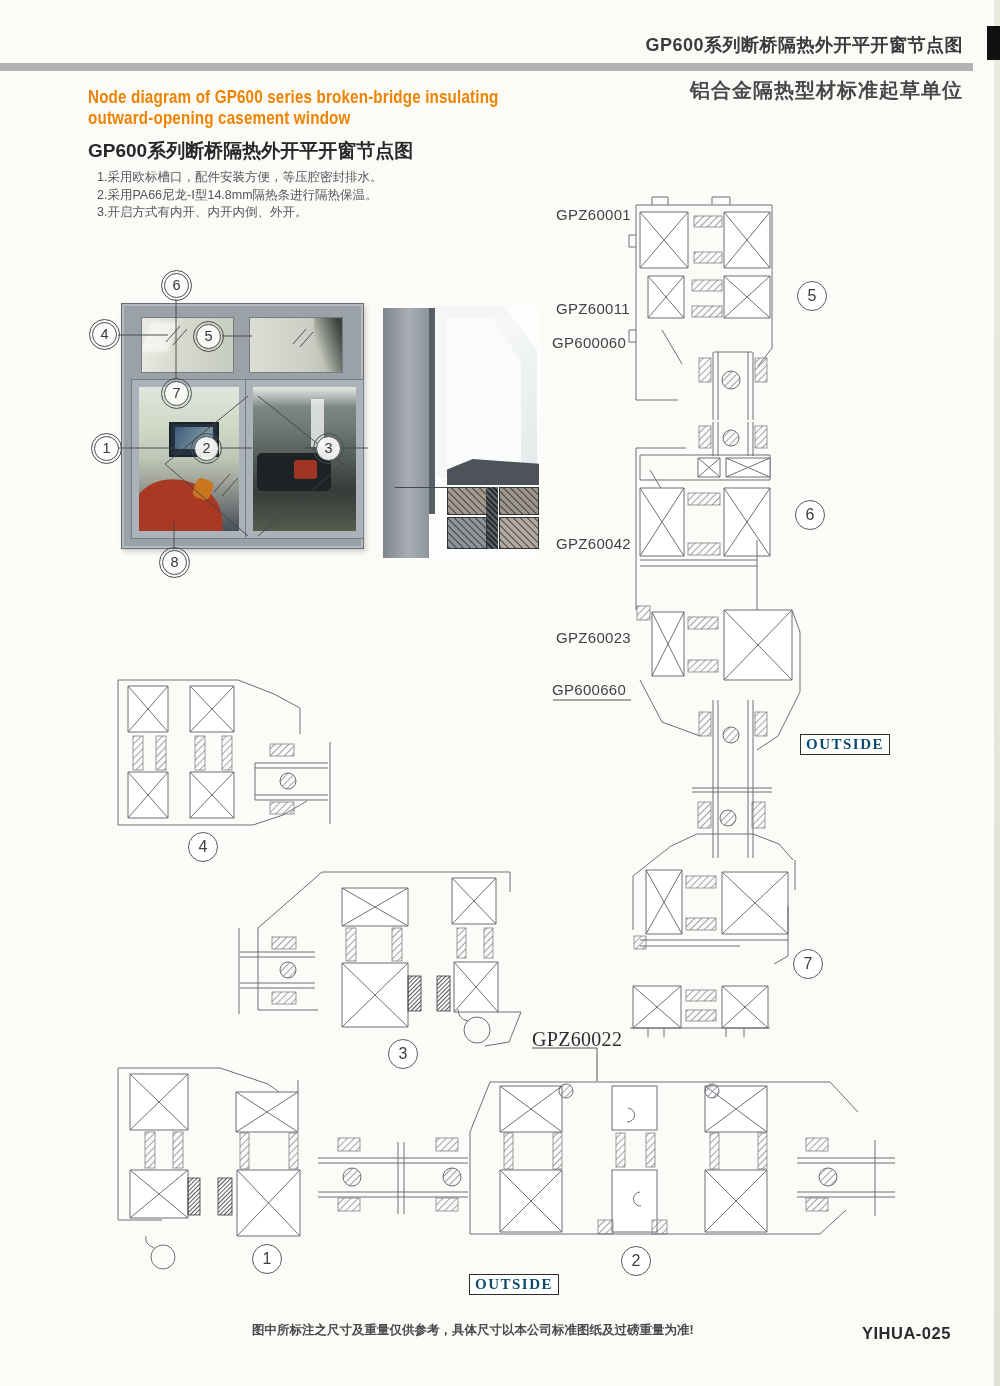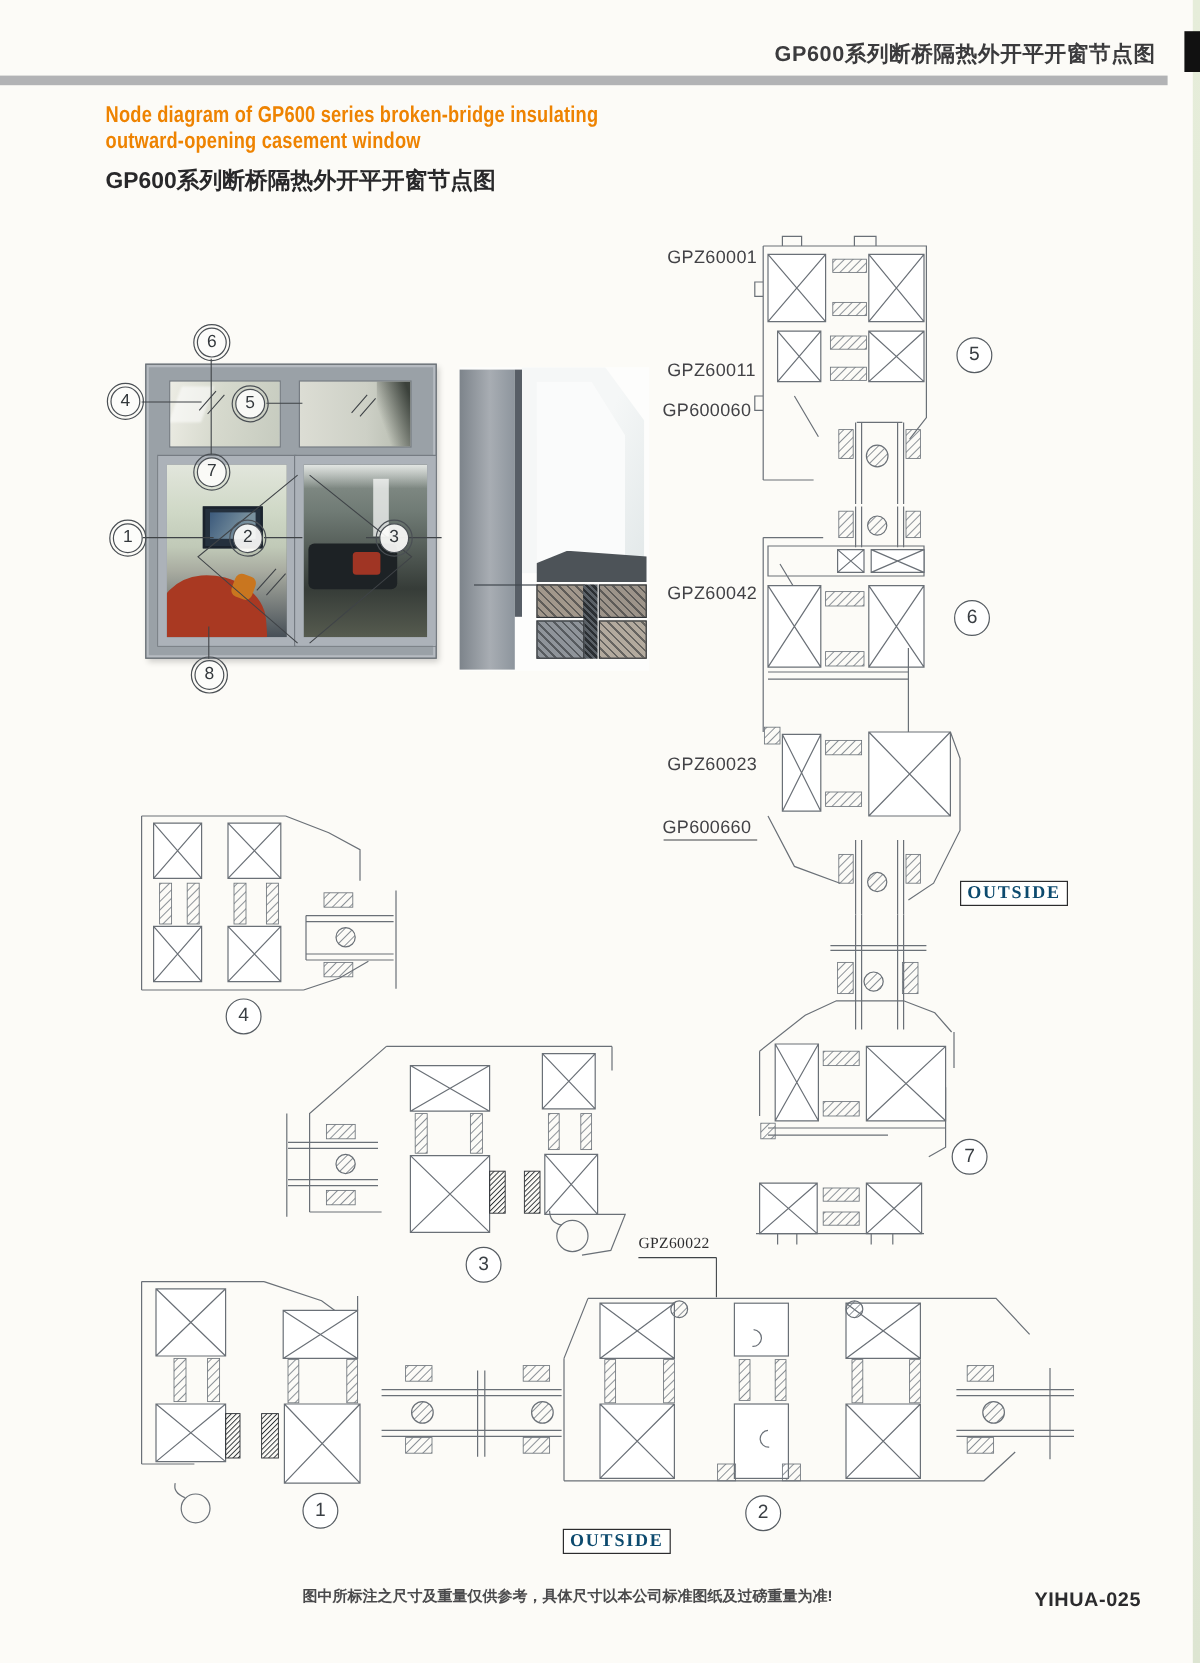--- a/index.html
+++ b/index.html
@@ -81,21 +81,21 @@
   svg.draw{position:absolute;left:0;top:0;pointer-events:none;}
   .ln{fill:none;stroke:#6a7077;stroke-width:1;}
   .lnw{fill:#fff;stroke:#6a7077;stroke-width:1;}
   .tb{fill:url(#hx);stroke:#6d737a;stroke-width:.7;}
   .dk{fill:url(#hxd);stroke:#35383c;stroke-width:.8;}
   .cal{fill:none;stroke:#3f4347;stroke-width:.9;}
   .blk{fill:url(#hx);stroke:#6a7077;stroke-width:1;}
 
   
   .plabel{position:absolute;font-size:15px;color:#424246;letter-spacing:.3px;white-space:nowrap;}
-  .plabel.serif{font-family:"Liberation Serif",serif;font-size:13px;color:#2d2d2f;}
+  .plabel.serif{font-family:"Liberation Serif",serif;font-size:20px;color:#2d2d2f;}
   .outside{position:absolute;border:1.6px solid #2c2c2e;color:#0c4a6e;
       font-family:"Liberation Serif",serif;font-weight:700;font-size:15px;letter-spacing:1.5px;
       padding:1px 5px;line-height:17px;background:rgba(255,255,255,.85);white-space:nowrap;}
   .wc{position:absolute;width:23px;height:23px;border-radius:50%;border:1px solid #4a4f54;
       outline:1px solid #4a4f54;outline-offset:2px;background:rgba(252,252,250,.92);
       color:#33383c;font-size:14.5px;line-height:23px;text-align:center;}
   .sc{position:absolute;width:28px;height:28px;border-radius:50%;border:1.1px solid #565c62;
       background:#fff;color:#3a3f44;font-size:16px;line-height:28px;text-align:center;}
 
   
@@ -106,27 +106,33 @@
 </head>
 <body>
 
 <div class="page">
 
   <div class="edge-strip"></div>
   <div class="index-tab"></div>
 
   <div class="top-title">GP600系列断桥隔热外开平开窗节点图</div>
   <div class="gray-bar"></div>
+  <div class="org-line">铝合金隔热型材标准起草单位</div>
 
   <div class="en-heading">
     <div>Node diagram of GP600 series broken-bridge insulating</div>
     <div>outward-opening casement window</div>
   </div>
   <div class="cn-heading">GP600系列断桥隔热外开平开窗节点图</div>
 
+  <div class="notes">
+    <div>1.采用欧标槽口，配件安装方便，等压腔密封排水。</div>
+    <div>2.采用PA66尼龙-Ⅰ型14.8mm隔热条进行隔热保温。</div>
+    <div>3.开启方式有内开、内开内倒、外开。</div>
+  </div>
 
   <div class="win">
     <div class="pane transom transom-l">
       <div class="lite-streak"></div>
     </div>
     <div class="pane transom transom-r">
       <div class="dark-corner"></div>
     </div>
     <div class="pane case case-l">
       <div class="glass glass-l">
@@ -324,21 +330,21 @@
     </g>
 
     <g>
       <path class="cal" d="M553 700h78M532 1048h65M597 1048v33"></path>
     </g>
   </svg>
 
   <div class="plabel" style="left:556px;top:206px;">GPZ60001</div>
   <div class="plabel" style="left:556px;top:300px;">GPZ60011</div>
   <div class="plabel" style="left:552px;top:334px;">GP600060</div>
-  <div class="plabel" style="left:556px;top:486px;">GPZ60042</div>
+  <div class="plabel" style="left:556px;top:535px;">GPZ60042</div>
   <div class="plabel" style="left:556px;top:629px;">GPZ60023</div>
   <div class="plabel" style="left:552px;top:681px;">GP600660</div>
   <div class="plabel serif" style="left:532px;top:1028px;">GPZ60022</div>
 
   <div class="outside" style="left:800px;top:734px;">OUTSIDE</div>
   <div class="outside" style="left:469px;top:1274px;">OUTSIDE</div>
 
   <div class="wc" style="left:164px;top:273px;">6</div>
   <div class="wc" style="left:92px;top:322px;">4</div>
   <div class="wc" style="left:196px;top:324px;">5</div>

